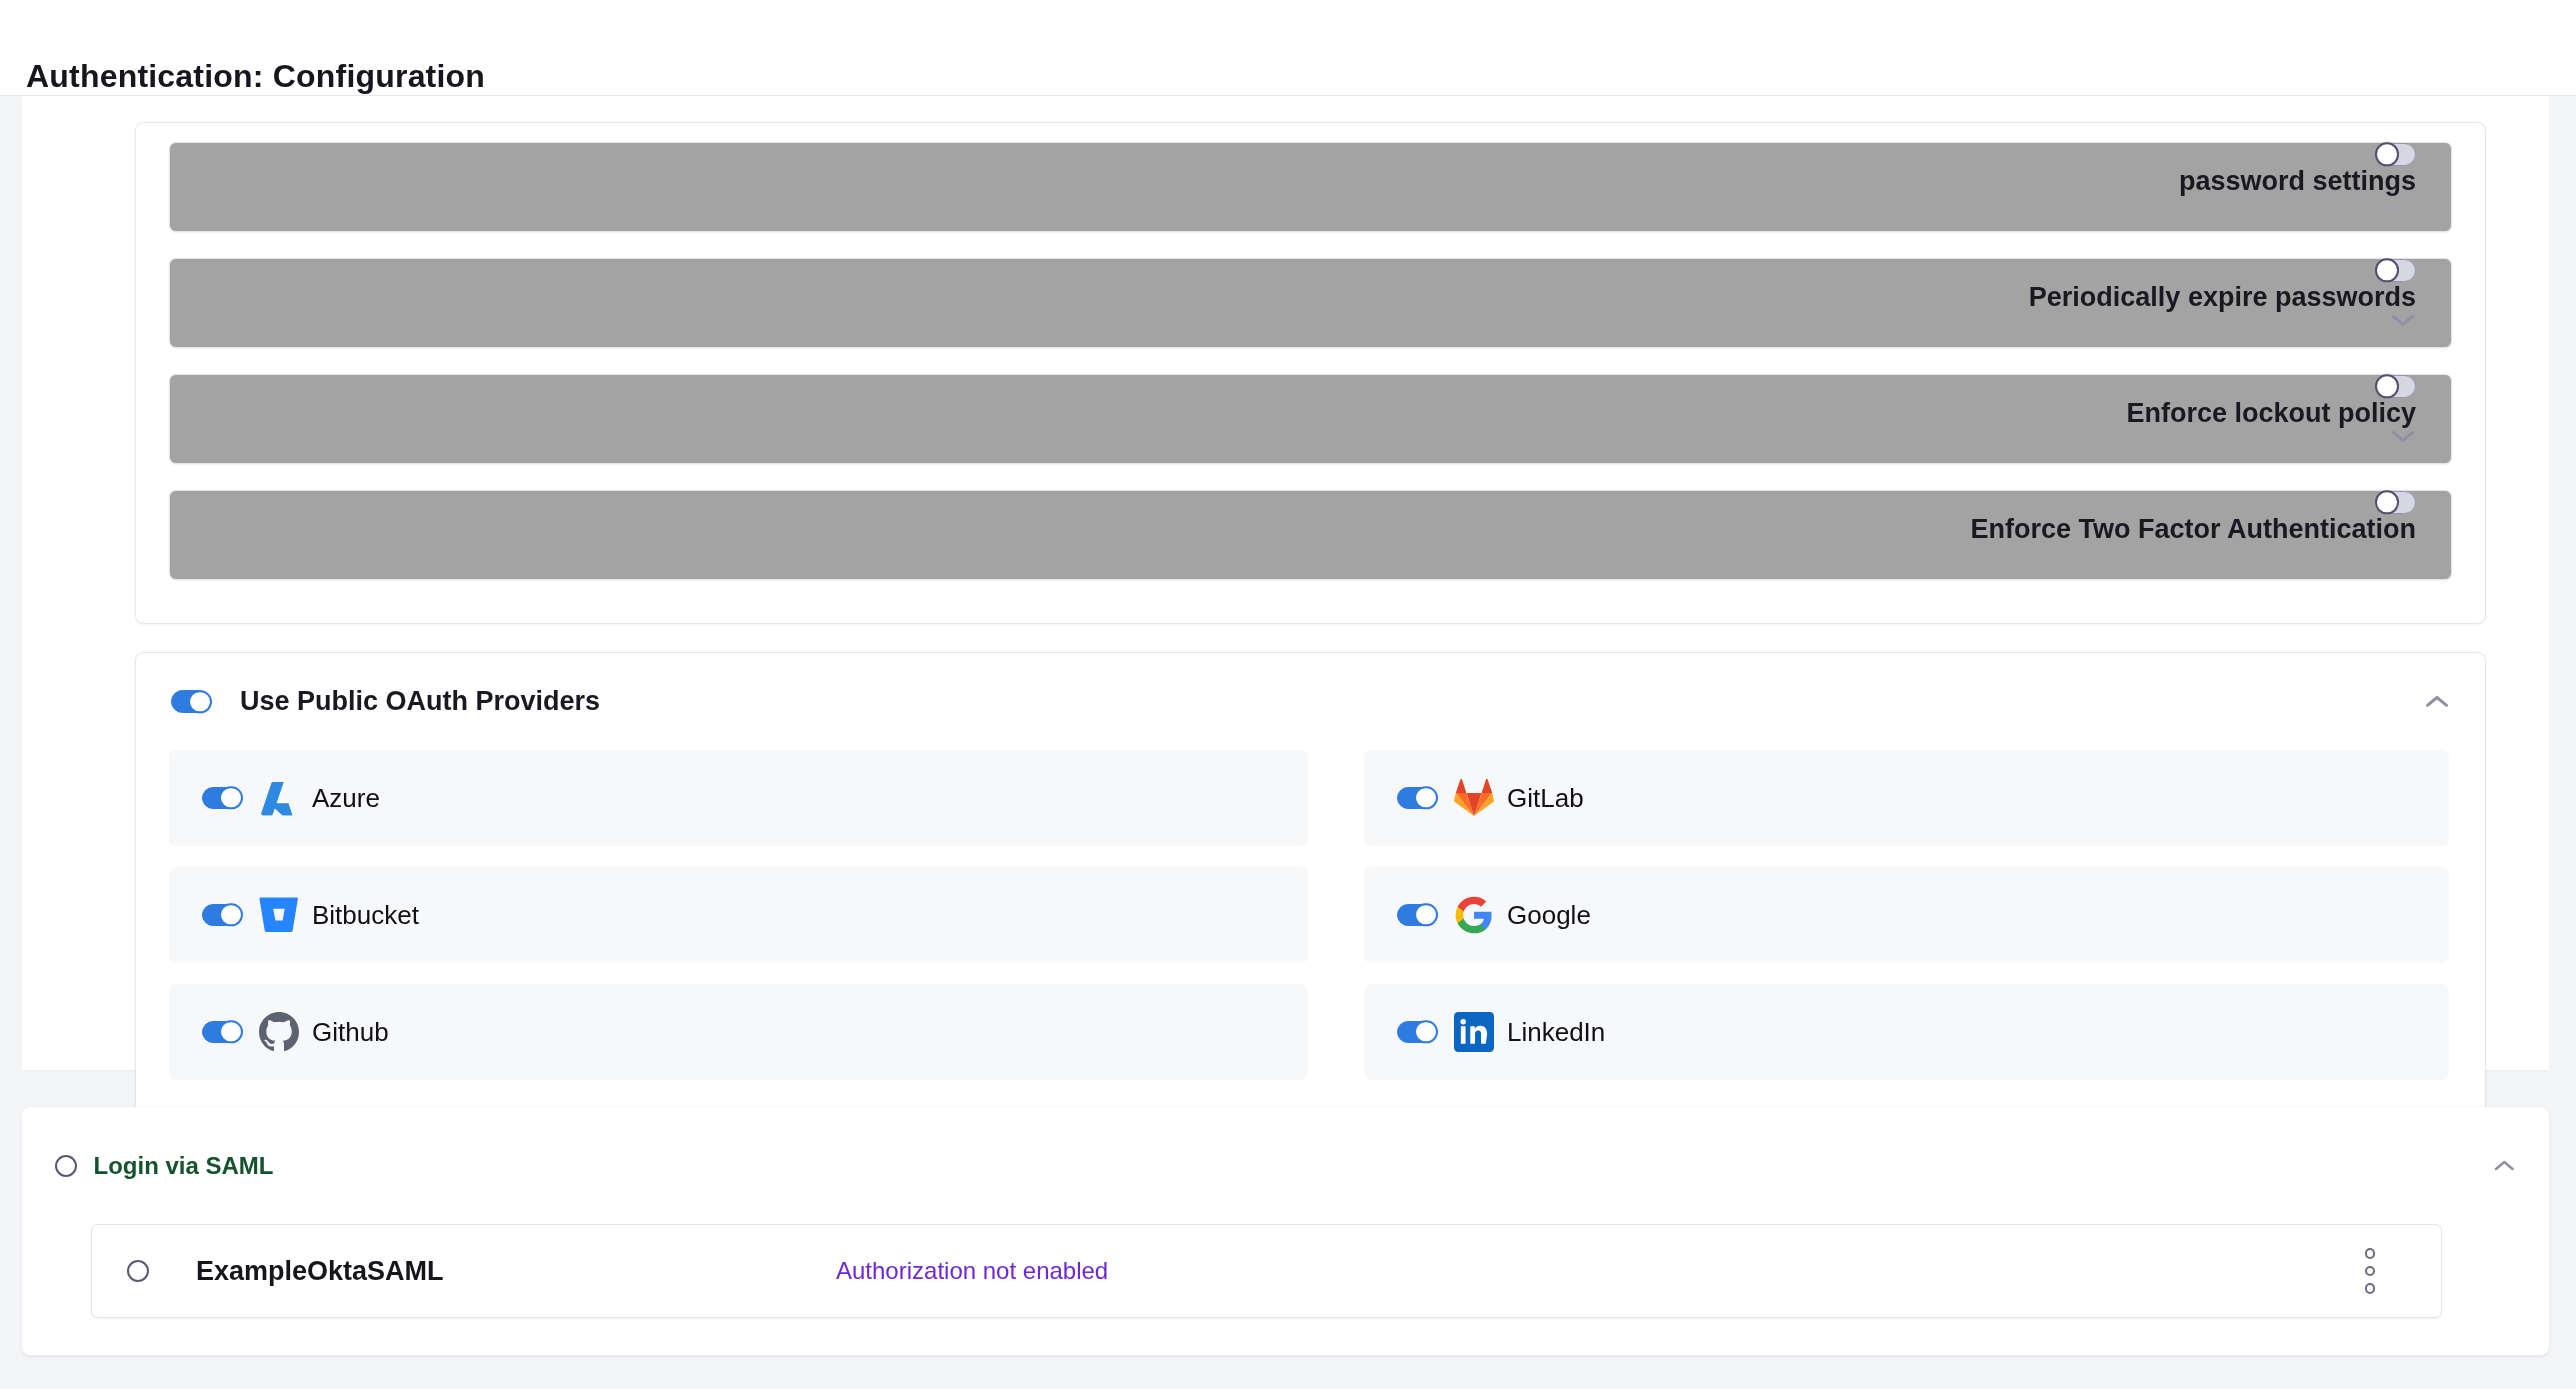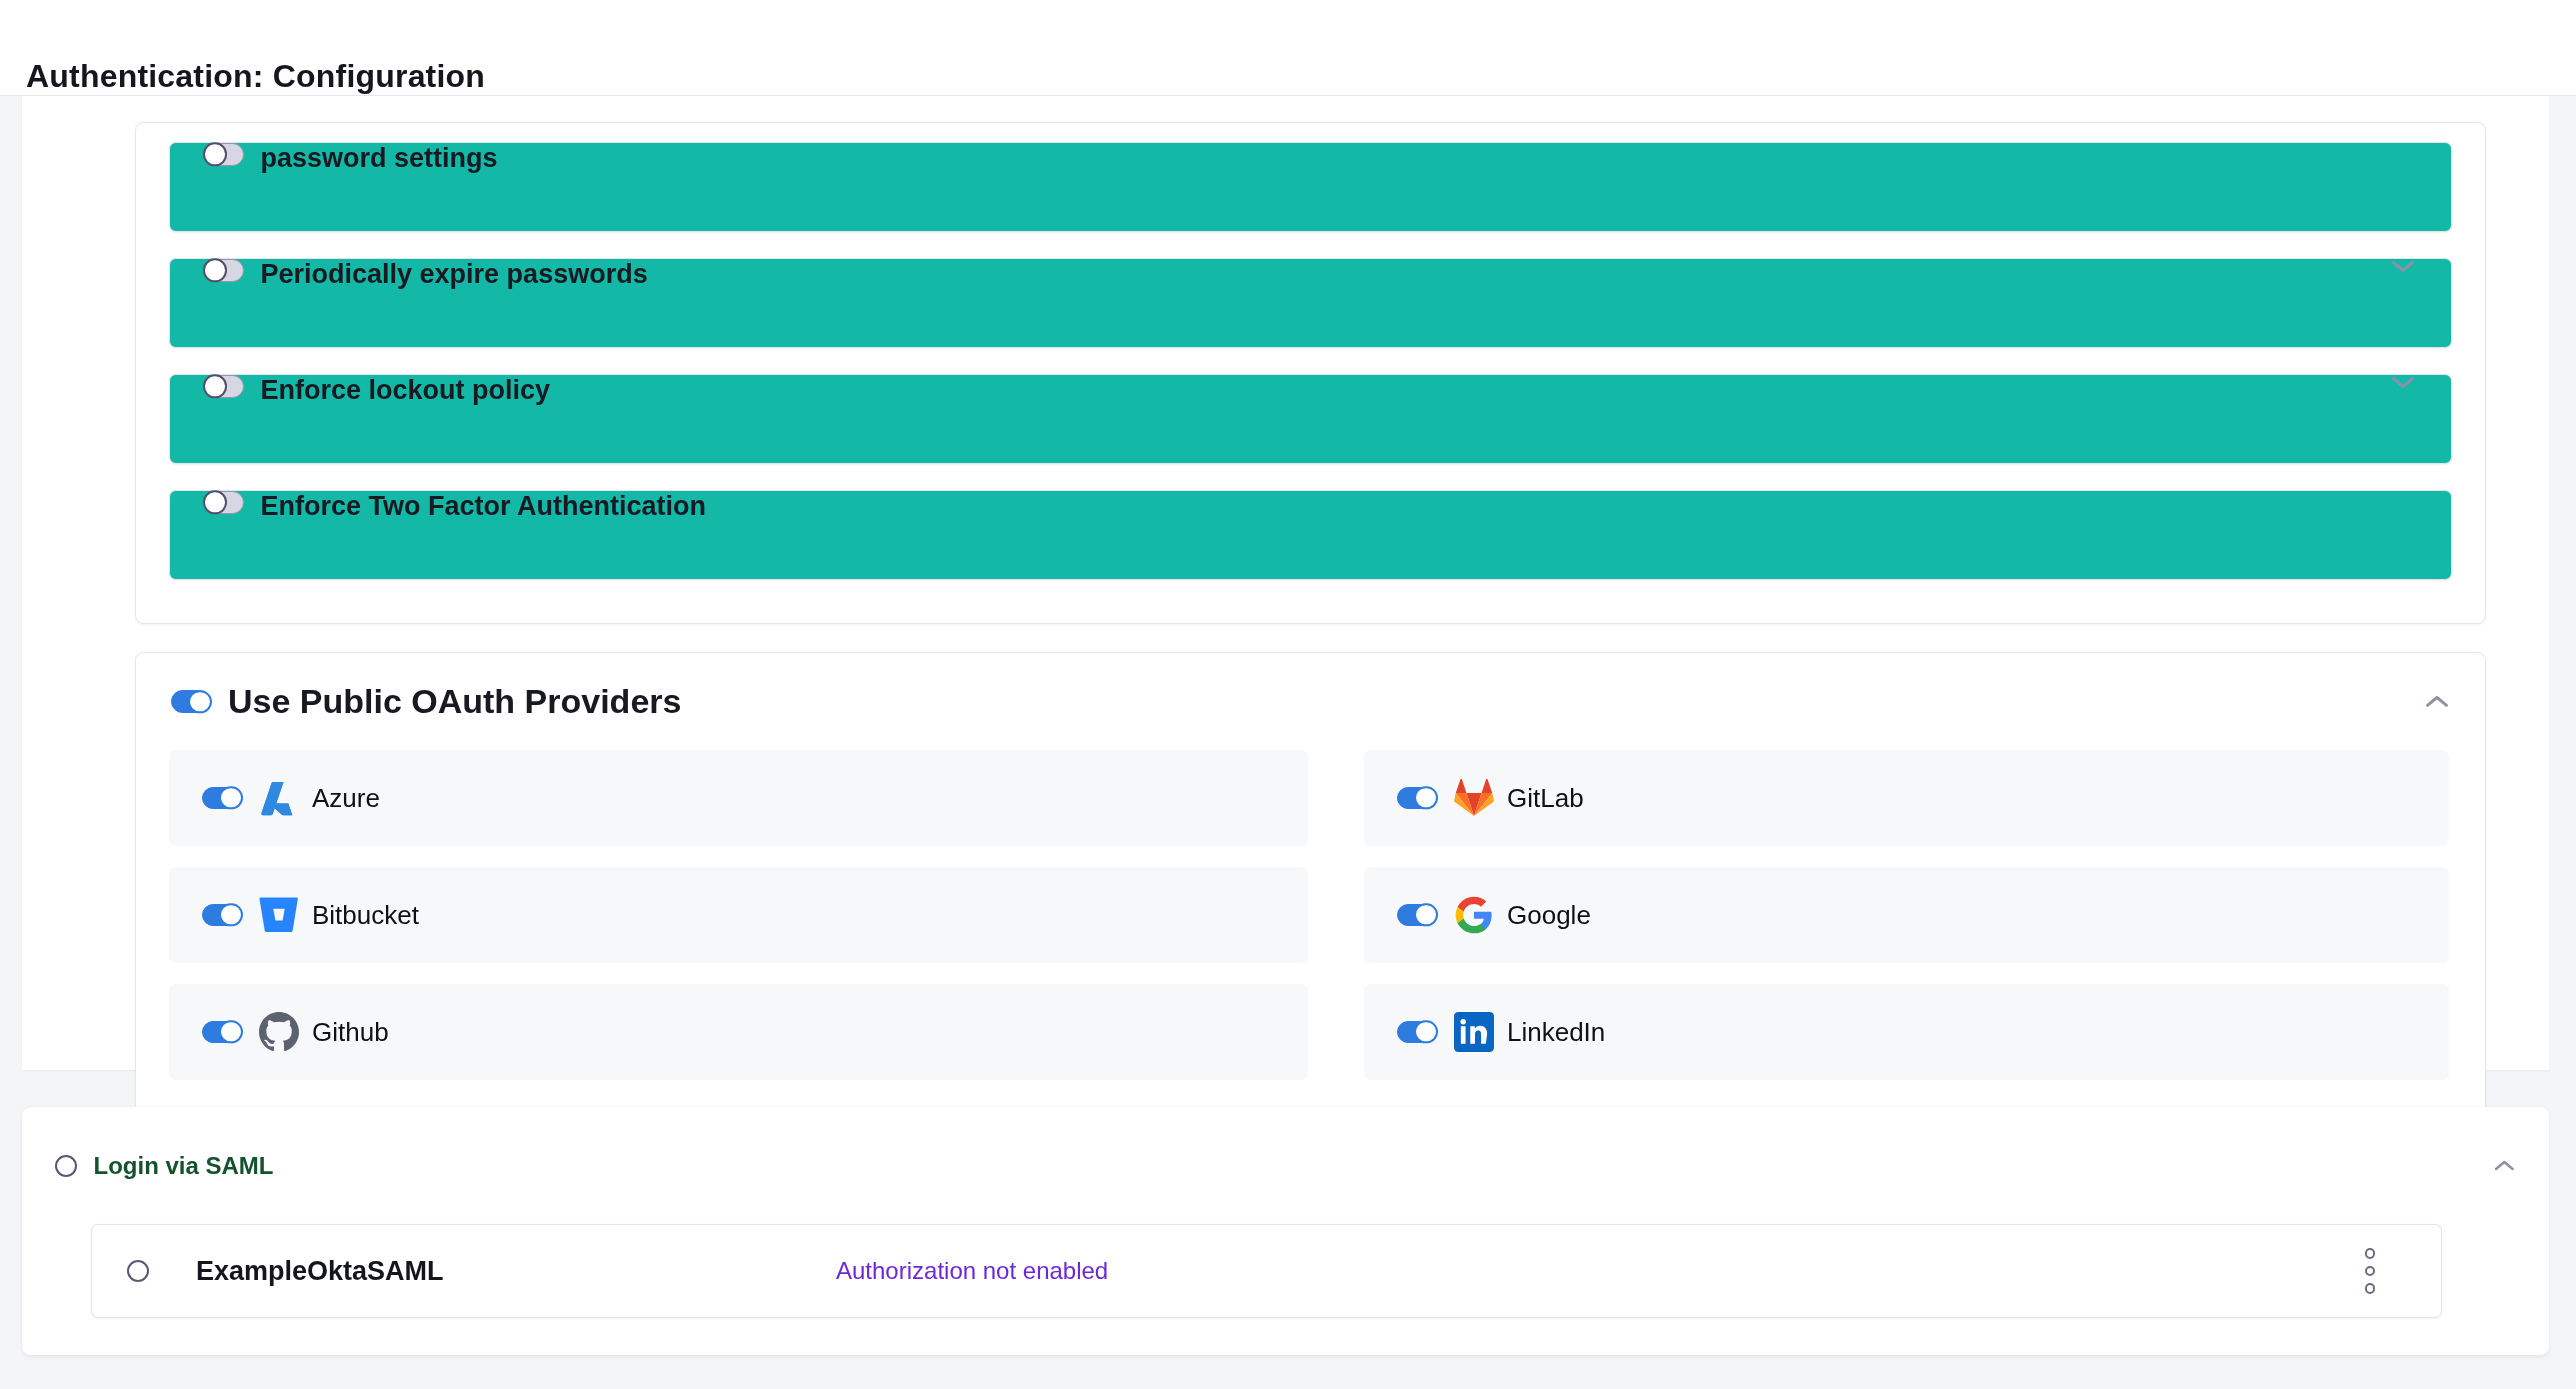--- a/index.html
+++ b/index.html
@@ -37,23 +37,23 @@
   }
   .cardC {
     position:absolute; left:22px; top:1107px; width:2527px; height:248px;
     background:#fff; border-radius:8.7px; z-index:3;
     box-shadow:0 1.7px 4.3px rgba(20,20,45,.07);
   }
 
   
   .prow {
     height:90px; margin:0 33px 26px 33px;
-    border:0.9px solid #e3e3ea; border-radius:7px; background:#14b8a6;
+    border:0.9px solid #e3e3ea; border-radius:7px; background:#a3a3a3;
     box-shadow:0 0.9px 1.7px rgba(20,20,45,.06);
-    display:flex; align-items:flex-start; padding:0 35px;
+    display:flex; align-items:flex-end; padding:0 35px;flex-direction:column;
   }
   .prow .label { margin-left:16.5px; font-size:27px; font-weight:700; color:#191922; }
   .chevron { margin-left:auto; flex:none; display:flex; }
 
   
   .toggle {
     position:relative; width:39px; height:22.6px; border-radius:12px; flex:none;
     background:#d7d7e4; border:1.7px solid #9595ad; cursor:pointer;
   }
   .toggle .knob {
@@ -65,21 +65,21 @@
   .toggle.on .knob { left:auto; right:-2.6px; border-color:#2e7ce0; }
 
   
   .radio {
     width:22px; height:22px; border-radius:50%; flex:none;
     border:2.6px solid #585874; background:#fff;
   }
 
   
   .oauth-header { height:97px; display:flex; align-items:center; padding:0 35px; }
-  .oauth-header .label { margin-left:18px; font-size:34px; font-weight:700; color:#191922; }
+  .oauth-header .label { margin-left:30px; font-size:27px; font-weight:700; color:#191922; }
   .pgrid {
     margin:0 33px; display:grid;
     grid-template-columns:1139px 1085px; column-gap:56px;
     grid-template-rows:repeat(3,96px); row-gap:21px;
     grid-auto-flow:column;
   }
   .provider-row {
     background:#f7f8fa; border-radius:7px;
     display:flex; align-items:center; padding-left:33px;
   }

